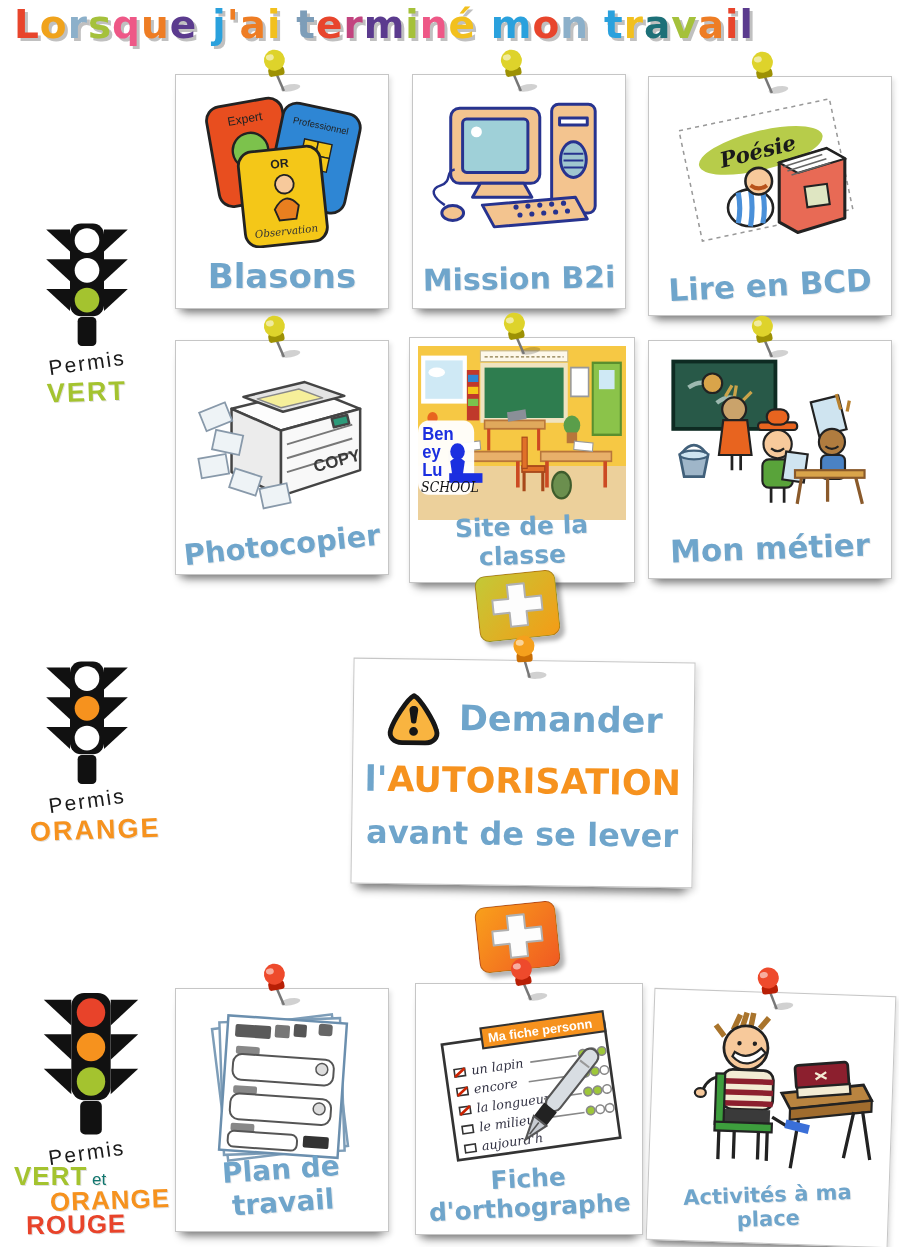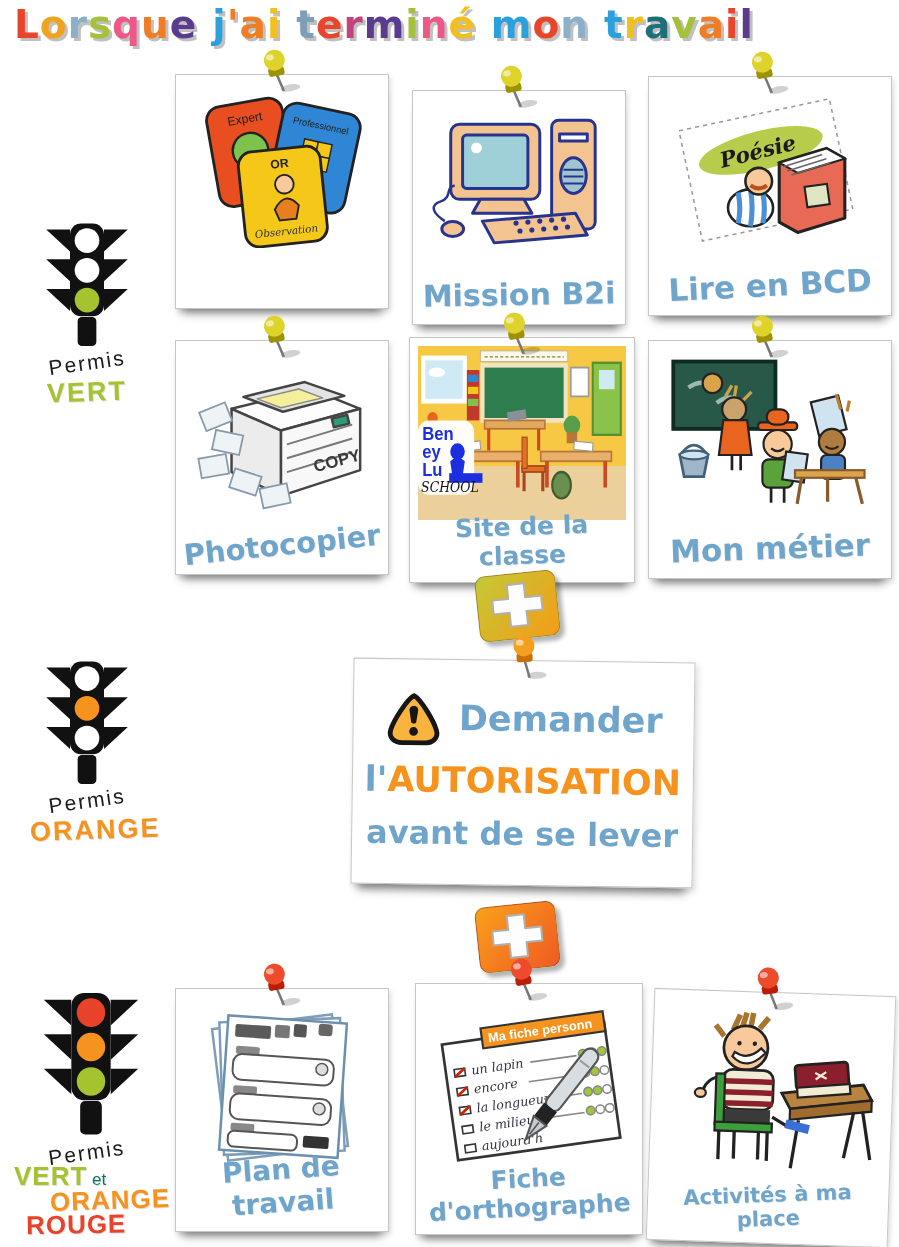--- a/index.html
+++ b/index.html
@@ -47,21 +47,21 @@
   .illus{position:absolute;left:12px;right:12px;top:14px;bottom:60px;}
   .illus svg{width:100%;height:100%;}
   .illus-full{position:absolute;left:8px;right:8px;top:8px;bottom:62px;}
   .illus-full svg{width:100%;height:100%;}
   .card-label{
     position:absolute;left:2px;right:2px;bottom:12px;text-align:center;
     color:#6fa5cb;font-weight:bold;font-family:"DejaVu Sans", sans-serif;
     text-shadow:1px 1px 0 rgba(0,0,0,.08);
   }
   .r1c1{left:175px;top:74px;width:212px;height:233px;}
-  .r1c2{left:412px;top:74px;width:212px;height:233px;margin-top:16px;}
+  .r1c2{left:412px;top:74px;width:212px;height:233px;}
   .r1c3{left:648px;top:76px;width:242px;height:238px;}
   .r2c1{left:175px;top:340px;width:212px;height:233px;}
   .r2c2{left:409px;top:337px;width:224px;height:244px;}
   .r2c3{left:648px;top:340px;width:242px;height:237px;}
   .r3c1{left:175px;top:988px;width:212px;height:242px;}
   .r3c2{left:415px;top:983px;width:226px;height:250px;}
   .r3c3{left:650px;top:992px;width:240px;height:250px;transform:rotate(2deg);}
   
   .pin{position:absolute;top:-27px;left:50%;width:46px;height:48px;
     transform:translateX(-62%) rotate(-10deg);z-index:5;}
@@ -187,20 +187,21 @@
         </g>
         <g transform="rotate(-6 96 116)">
           <rect x="52" y="64" width="88" height="102" rx="15" fill="#f4c718" stroke="#222" stroke-width="3"></rect>
           <text x="96" y="84" font-size="13" font-weight="bold" text-anchor="middle" fill="#222">OR</text>
           <circle cx="99" cy="102" r="10" fill="#f7c99b" stroke="#222" stroke-width="2"></circle>
           <path d="M86,128 Q99,108 112,126 L108,140 L90,140 Z" fill="#e87f1f" stroke="#222" stroke-width="2"></path>
           <text class="hand" x="96" y="156" font-size="11" text-anchor="middle" fill="#333">Observation</text>
         </g>
       </svg>
     </div>
+    <div class="card-label" style="font-size:34px;">Blasons</div>
   </div>
 
   <div class="card r1c2">
     <svg class="pin" viewBox="0 0 44 48">
       <ellipse cx="33" cy="42" rx="10" ry="3.5" fill="rgba(0,0,0,.18)"></ellipse>
       <path d="M22,27 L26,44" stroke="#777" stroke-width="2.5"></path>
       <rect class="pin-neck" x="14" y="19" width="16" height="9" rx="3" fill="#9d9104"></rect>
       <circle class="pin-head" cx="22" cy="12" r="10.5" fill="#ded32b"></circle>
       <ellipse cx="18" cy="8.5" rx="4" ry="3" fill="rgba(255,255,255,.55)"></ellipse>
     </svg>

